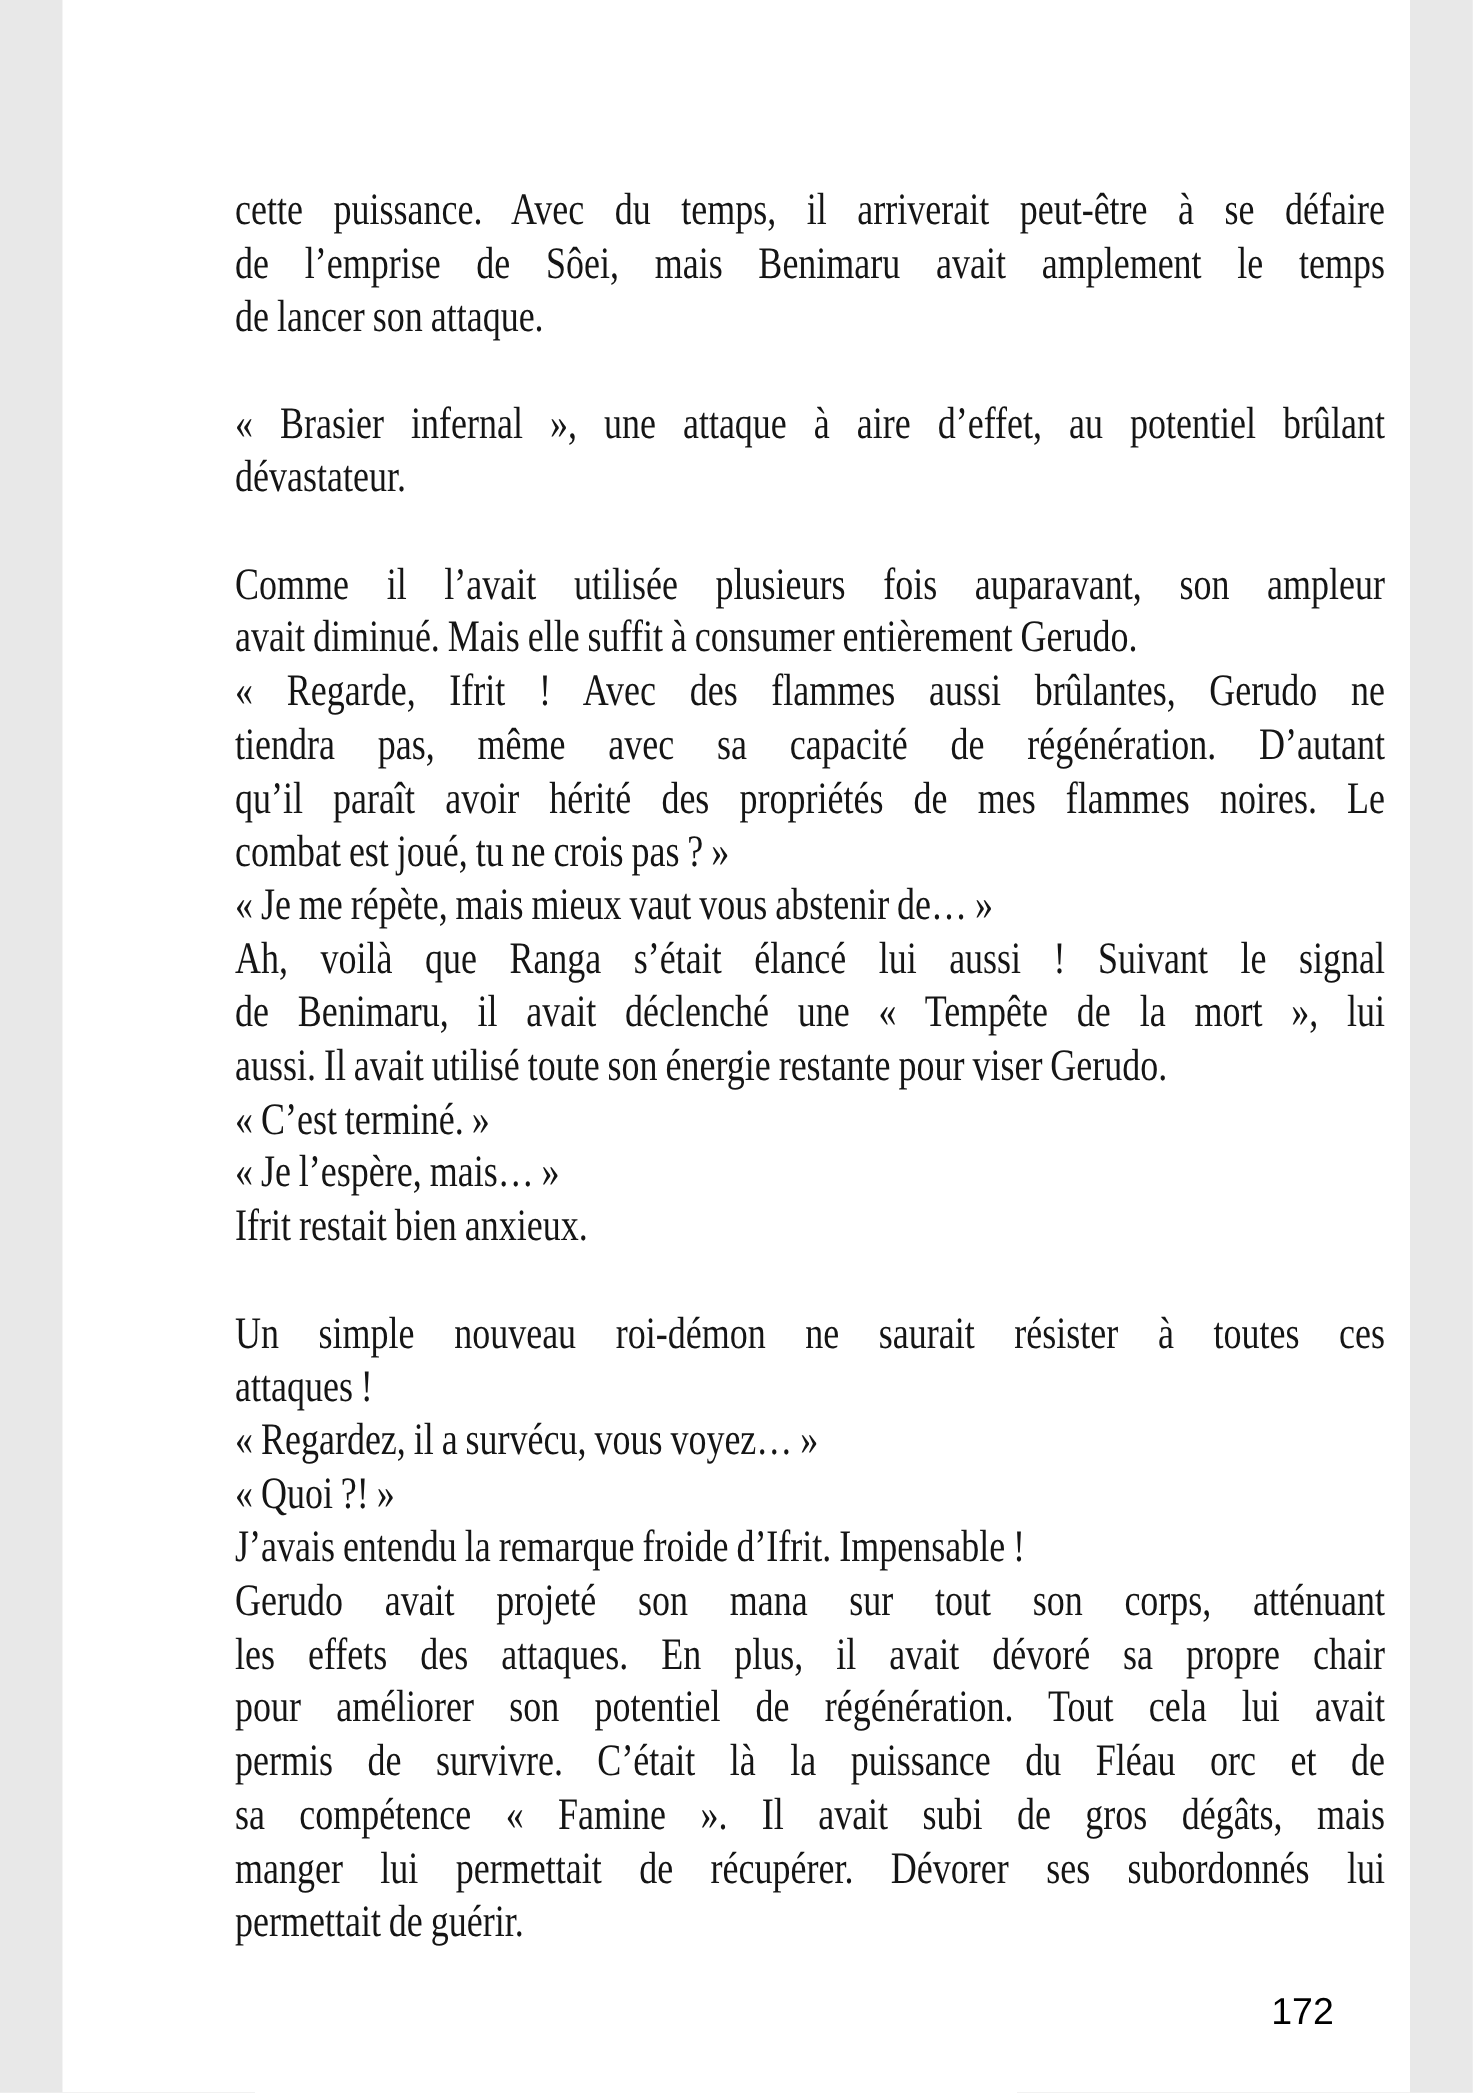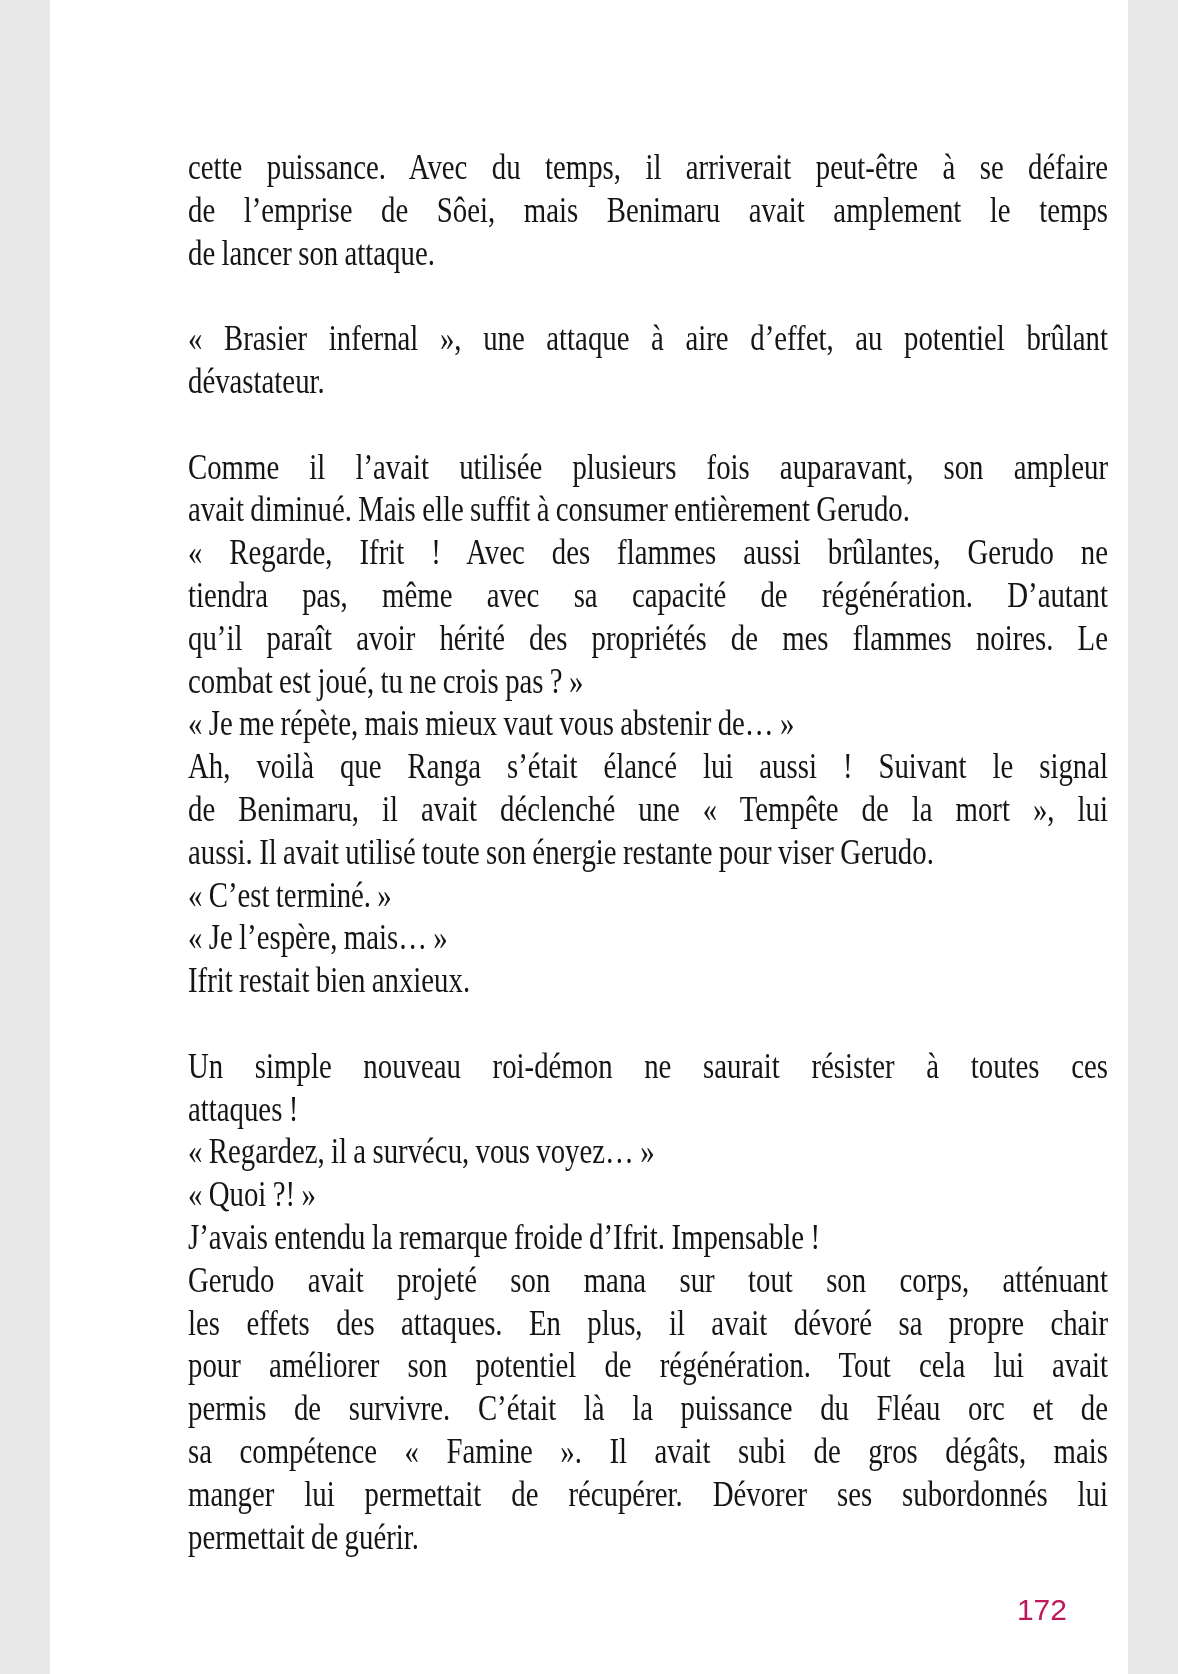--- a/index.html
+++ b/index.html
@@ -33,21 +33,21 @@
   .line.last {
     text-align-last: left;
   }
   .page-number {
     position: absolute;
     top: 1595px;
     right: 61px;
     font-family: "Liberation Sans", sans-serif;
     font-size: 30px;
     line-height: 30px;
-    color: #be185d;
+    color: #000000;
   }
 </style>
 </head>
 <body>
 
 <div class="page">
   <main class="text-column">
       <div class="paragraph">
         <div class="line">cette puissance. Avec du temps, il arriverait peut-être à se défaire</div>
         <div class="line">de l’emprise de Sôei, mais Benimaru avait amplement le temps</div>

